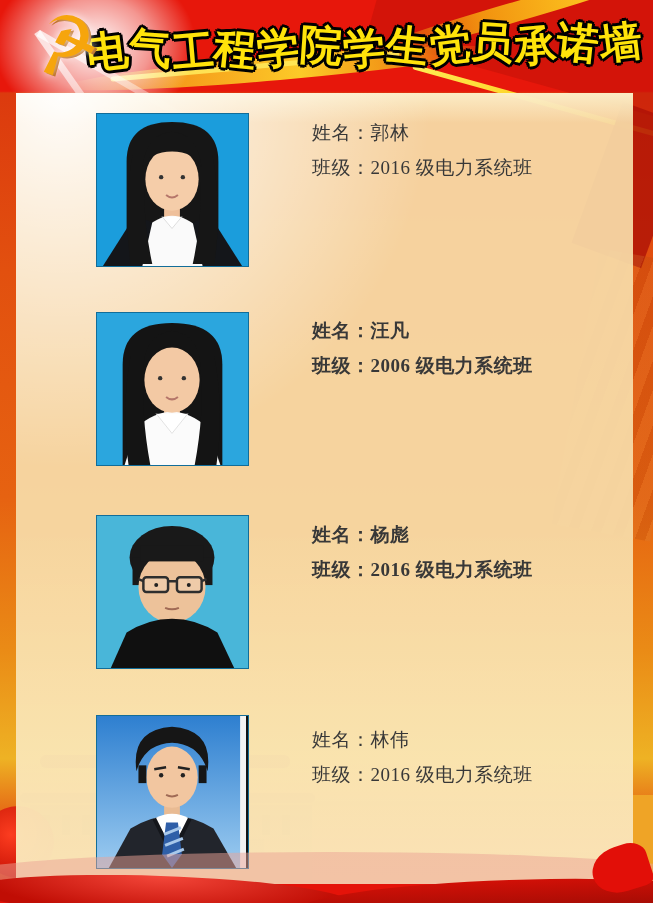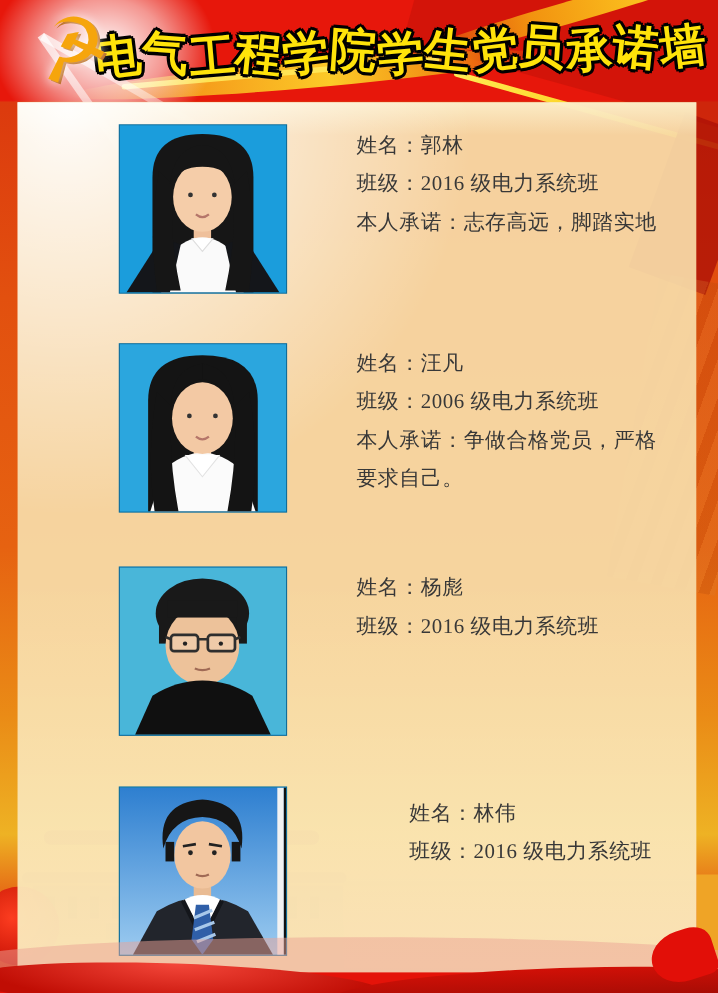--- a/index.html
+++ b/index.html
@@ -60,26 +60,26 @@
     text-shadow:0 0 10px rgba(255,255,255,.95), 2px 2px 0 #b35c06;}
   .title{left:86px;top:12px;width:556px;height:70px;display:flex;justify-content:space-between;align-items:center;z-index:5;transform:rotate(-1deg);}
   .title span{position:static;font-size:42px;font-weight:bold;color:#ffe30a;white-space:pre;
     text-shadow:-3px 0 #000,3px 0 #000,0 -3px #000,0 3px #000,-2px -2px #000,2px -2px #000,-2px 2px #000,2px 2px #000;}
   .title span:nth-child(4n+1){transform:rotate(-6deg);}
   .title span:nth-child(4n+2){transform:rotate(5deg) translateY(-2px);}
   .title span:nth-child(4n+3){transform:rotate(-4deg) translateY(2px);}
   .title span:nth-child(4n){transform:rotate(7deg);}
 
   
-  .panel-content{left:12px;top:93px;width:617px;height:793px;z-index:4;}
+  .panel-content{left:0;top:93px;width:617px;height:793px;z-index:4;}
   .row{left:0;width:100%;height:160px;}
-  .row1{top:20px;} .row2{top:219px;} .row3{top:422px;} .row4{top:622px;}
+  .row1{top:20px;} .row2{top:219px;font-weight:bold;} .row3{top:422px;font-weight:bold;} .row4{top:622px;}
   .photo{left:96px;top:0;width:153px;height:154px;border:1px solid rgba(0,0,0,.3);background:#1b9ddc;}
   .info{left:312px;top:2px;width:286px;}
-  .row2 .info{top:1px;} .row4 .info{top:7px;margin-left:48px;}
+  .row2 .info{top:1px;} .row4 .info{top:7px;}
   .info p{position:static;margin:0;font-size:19px;line-height:35px;letter-spacing:.5px;color:#383838;
     font-family:"Liberation Serif","DejaVu Serif",serif;}
   .info span{position:static;}
   .row4 .promise-line{letter-spacing:3.5px;}
 
   
   .pink-wave{left:-40px;top:852px;width:740px;height:46px;border-radius:50%;background:rgba(236,164,150,.5);z-index:4;}
   .yellow-corner{left:636px;top:884px;width:17px;height:14px;background:#ffd400;z-index:4;}
   .ribbon-base{left:0;top:884px;width:653px;height:19px;background:#e41309;z-index:5;}
   .ribbon-fold1{left:-30px;top:876px;width:380px;height:40px;border-radius:50%;transform:rotate(2deg);z-index:5;
@@ -147,21 +147,20 @@
         <path d="M117,42 Q127,96 119,152 L97,152 Q109,96 103,56 Z" fill="#161616"></path>
         <ellipse cx="76" cy="66" rx="27" ry="32" fill="#f5cda9"></ellipse>
         <path d="M46,54 Q50,20 76,18 Q102,20 106,54 Q98,38 76,38 Q54,38 46,54 Z" fill="#161616"></path>
         <circle cx="65" cy="64" r="2.2" fill="#333"></circle>
           <circle cx="87" cy="64" r="2.2" fill="#333"></circle>
         <path d="M70,82 Q76,87 82,82" stroke="#b5766a" fill="none" stroke-width="2"></path>
       </svg>
       <div class="info">
         <p><span>姓名：</span><span>郭林</span></p>
         <p><span>班级：</span><span>2016 级电力系统班</span></p>
-        <p class="promise-line"><span>本人承诺：</span><span>志存高远，脚踏实地</span></p>
       </div>
     </div>
 
     <div class="row row2">
       <svg class="photo" viewBox="0 0 153 154" xmlns="http://www.w3.org/2000/svg" aria-label="female student, center-parted long hair, white shirt, blue background">
         <rect width="153" height="154" fill="#2ba6de"></rect>
         <path d="M26,154 L26,52 Q26,10 76,10 Q127,10 127,52 L127,154 Z" fill="#141414"></path>
         <rect x="68" y="92" width="16" height="16" fill="#eec29c"></rect>
         <path d="M28,154 L40,116 Q58,100 76,100 Q94,100 112,116 L125,154 Z" fill="#fbfbfb"></path>
         <path d="M60,102 L76,122 L92,102" stroke="#e2e2e2" fill="#fff"></path>
@@ -170,21 +169,20 @@
         <ellipse cx="76" cy="68" rx="28" ry="33" fill="#f3c9a4"></ellipse>
         <path d="M47,56 Q48,22 76,18 L76,32 Q60,34 47,56 Z" fill="#141414"></path>
         <path d="M105,56 Q104,22 76,18 L76,32 Q92,34 105,56 Z" fill="#141414"></path>
         <circle cx="64" cy="66" r="2.2" fill="#333"></circle>
           <circle cx="88" cy="66" r="2.2" fill="#333"></circle>
         <path d="M70,85 Q76,90 82,85" stroke="#b5766a" fill="none" stroke-width="2"></path>
       </svg>
       <div class="info">
         <p><span>姓名：</span><span>汪凡</span></p>
         <p><span>班级：</span><span>2006 级电力系统班</span></p>
-        <p class="promise-line"><span>本人承诺：</span><span>争做合格党员，严格要求自己。</span></p>
       </div>
     </div>
 
     <div class="row row3">
       <svg class="photo" viewBox="0 0 153 154" xmlns="http://www.w3.org/2000/svg" aria-label="male student, short hair, rectangular glasses, black t-shirt, light blue background">
         <rect width="153" height="154" fill="#49b6d9"></rect>
         <ellipse cx="76" cy="42" rx="43" ry="32" fill="#191919"></ellipse>
         <rect x="36" y="42" width="10" height="28" fill="#191919"></rect>
         <rect x="107" y="42" width="10" height="28" fill="#191919"></rect>
         <rect x="63" y="100" width="26" height="16" fill="#dfb088"></rect>

